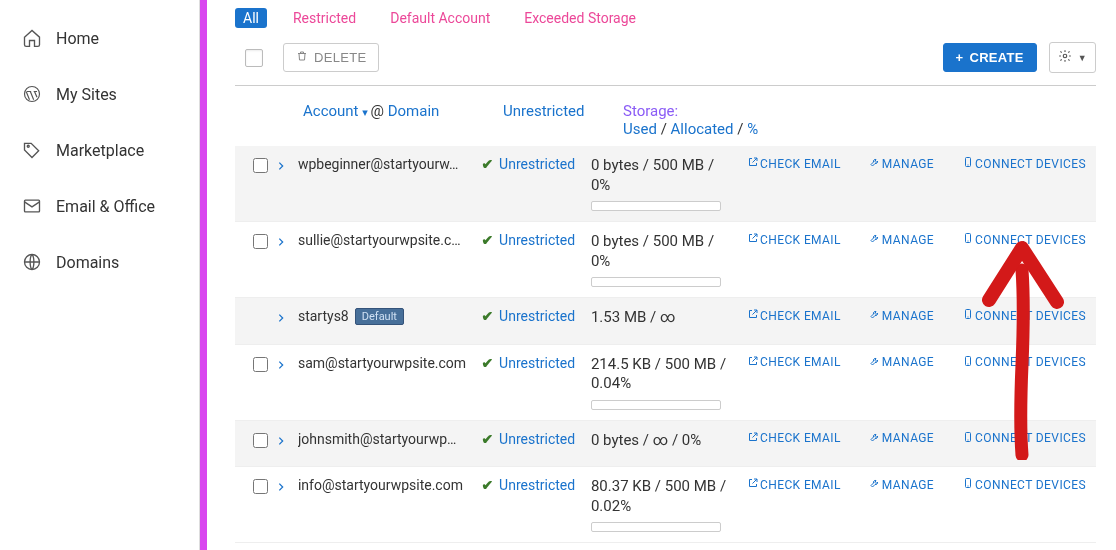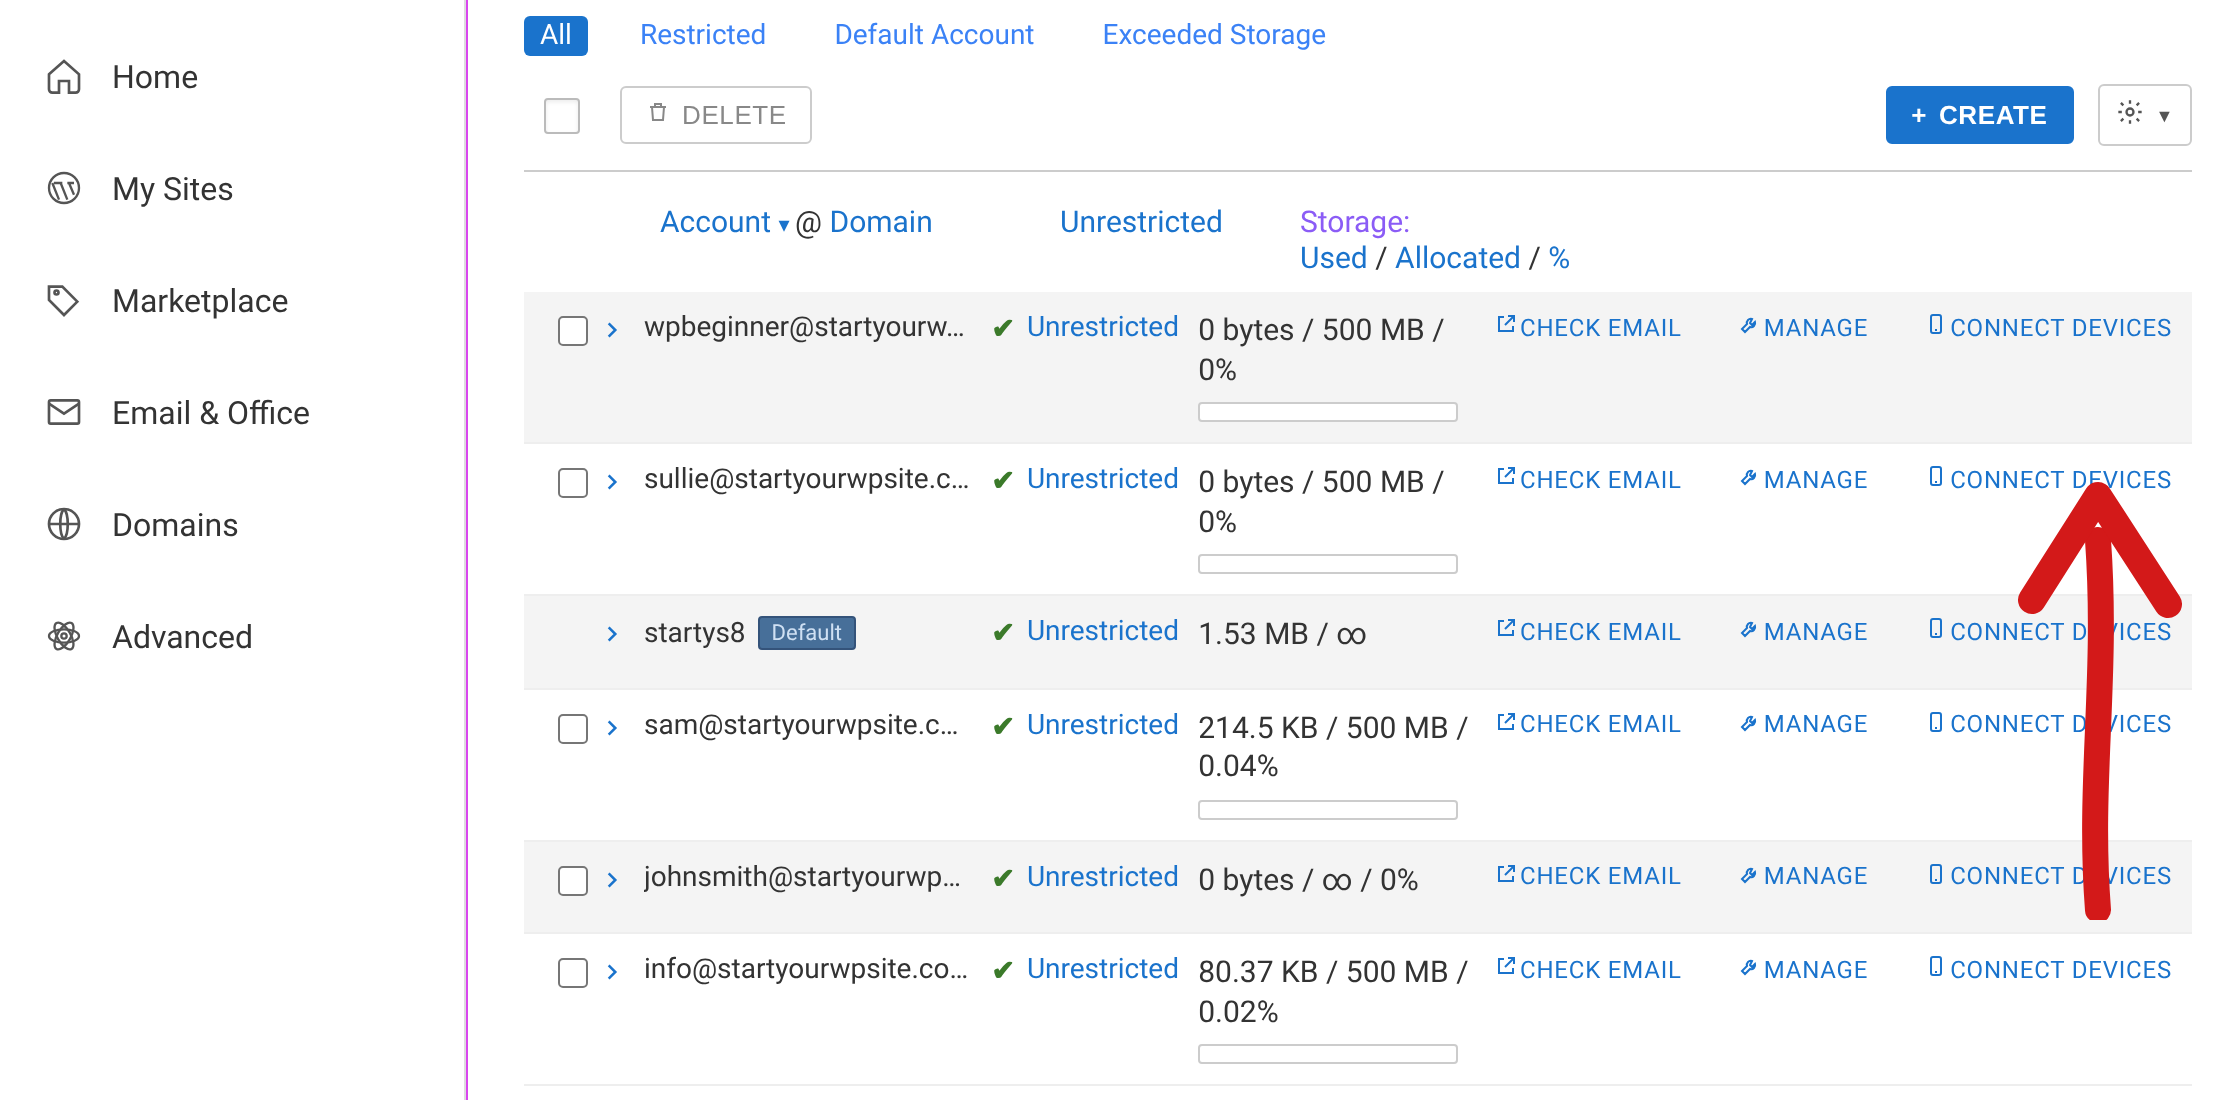--- a/index.html
+++ b/index.html
@@ -1,24 +1,24 @@
 <!DOCTYPE html>
 <html><head>
 <meta charset="utf-8">
 <style>
   * { box-sizing: border-box; margin: 0; padding: 0; }
   body { font-family: -apple-system, BlinkMacSystemFont, "Segoe UI", Roboto, Arial, sans-serif; font-size: 14px; color: #333; background: #fff; width: 1116px; height: 550px; overflow: hidden; }
   .layout { display: flex; width: 100%; height: 100%; }
-  .sidebar { width: 233px; border-right: 1px solid #ddd; padding-top: 10px; flex-shrink: 0; }
+  .sidebar { width: 200px; border-right: 1px solid #ddd; padding-top: 10px; flex-shrink: 0; }
   .nav-item { display: flex; align-items: center; gap: 14px; padding: 18px 22px; cursor: pointer; color: #333; font-size: 16px;}
   .nav-icon { width: 20px; height: 20px; display: inline-flex; align-items: center; justify-content: center; color: #555; }
   .nav-icon svg { width: 20px; height: 20px; }
-  .main { flex: 1; padding: 0 20px 0 28px; border-left: 1px solid #d946ef; overflow: hidden; }
+  .main { flex: 1; padding: 0 20px 0 28px; border-left: 7px solid #d946ef; overflow: hidden; }
   .filter-row { display: flex; align-items: center; gap: 18px; margin: 8px 0 14px 0; font-size: 14px; }
-  .filter-pill { padding: 2px 8px; border-radius: 3px; cursor: pointer; color: #3b82f6; }
+  .filter-pill { padding: 2px 8px; border-radius: 3px; cursor: pointer; color: #ec4899; }
   .filter-pill.active { background: #1a73cc; color: #fff; }
   .toolbar { display: flex; align-items: center; gap: 12px; margin-bottom: 12px; border-bottom: 1px solid #ccc; padding-bottom: 12px; }
   .toolbar .chk { width: 18px; height: 18px; border: 1px solid #bbb; border-radius: 2px; margin-left: 10px; margin-right: 8px; background:#fff; box-shadow: inset 0 1px 2px rgba(0,0,0,.08);}
   .btn { display: inline-flex; align-items: center; gap: 6px; border: 1px solid #ccc; background: #fff; padding: 6px 12px; border-radius: 3px; font-size: 13px; color: #888; cursor: pointer; letter-spacing: .3px; }
   .btn-primary { background: #1a73cc; border-color: #1a73cc; color: #fff; font-weight: 600; }
   .btn-gear { padding: 6px 8px; color: #555; }
   .spacer { flex: 1; }
   .tbl { width: 100%; }
   .row { display: flex; align-items: flex-start; padding: 10px 10px; border-bottom: 1px solid #eee; }
   .row.header { border-bottom: none; color: #1a73cc; font-size: 15px; padding-top: 4px; padding-bottom: 8px; }
@@ -89,31 +89,20 @@
     </div>
     <div class="nav-item">
       <span class="nav-icon">
         <svg viewBox="0 0 24 24" fill="none" stroke="currentColor" stroke-width="1.6">
             <circle cx="12" cy="12" r="9"></circle>
             <path d="M3 12h18M12 3c3 3 3 15 0 18M12 3c-3 3-3 15 0 18"></path>
           </svg>
       </span>
       <span>Domains</span>
     </div>
-    <div class="nav-item">
-      <span class="nav-icon">
-        <svg viewBox="0 0 24 24" fill="none" stroke="currentColor" stroke-width="1.4">
-            <circle cx="12" cy="12" r="1.6"></circle>
-            <ellipse cx="12" cy="12" rx="9" ry="4"></ellipse>
-            <ellipse cx="12" cy="12" rx="9" ry="4" transform="rotate(60 12 12)"></ellipse>
-            <ellipse cx="12" cy="12" rx="9" ry="4" transform="rotate(-60 12 12)"></ellipse>
-          </svg>
-      </span>
-      <span>Advanced</span>
-    </div>
   </div>
 
   <div class="main main-wrap">
 
     <div class="filter-row">
       <span class="filter-pill active">All</span>
       <span class="filter-pill">Restricted</span>
       <span class="filter-pill">Default Account</span>
       <span class="filter-pill">Exceeded Storage</span>
     </div>

